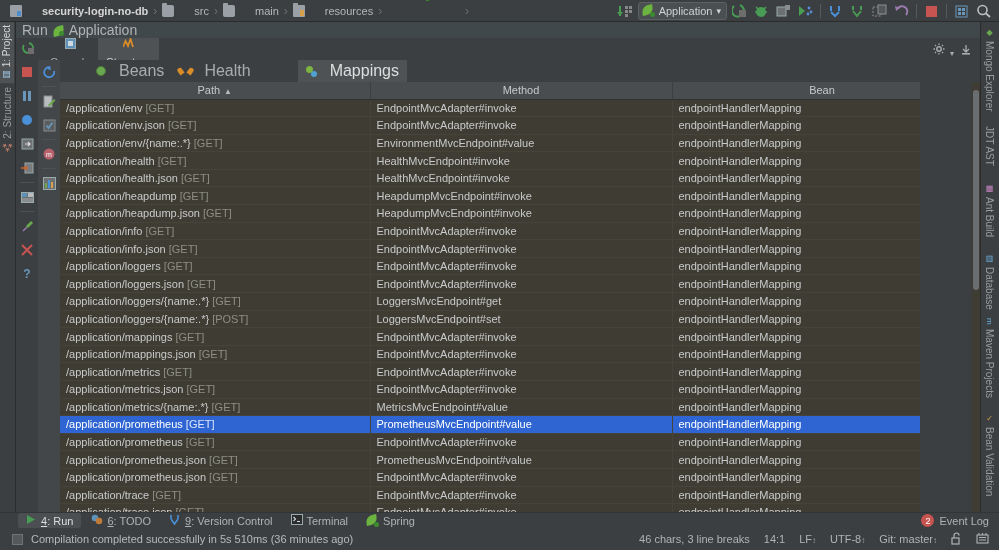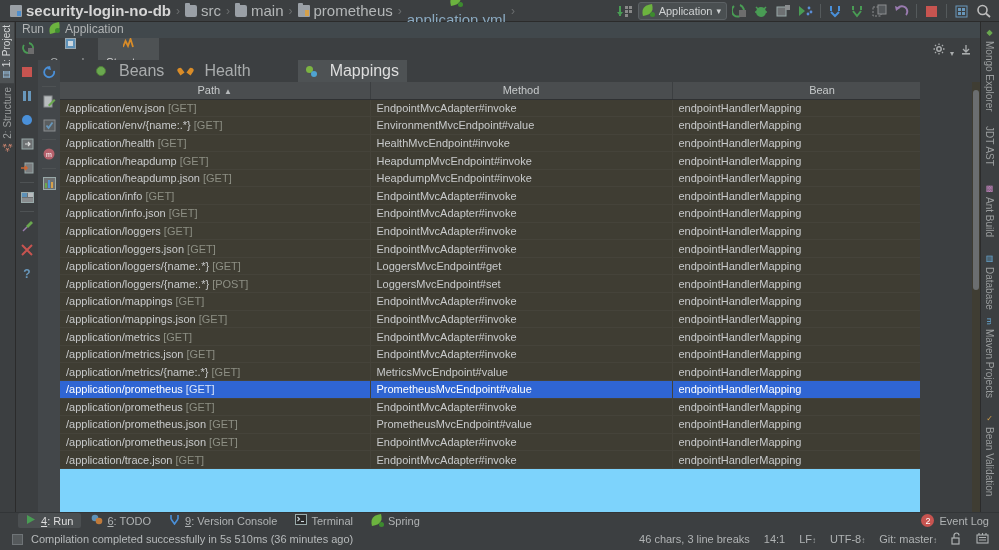--- a/index.html
+++ b/index.html
@@ -12,21 +12,21 @@
   }
   #app { position: relative; width: 999px; height: 550px; background: #3c3f41; }
 
   
   .topbar {
     position: absolute; left:0; top:0; width:999px; height:22px;
     background:#3c3f41; display:flex; align-items:center;
     border-bottom:1px solid #2b2b2b;
   }
   .crumbs { display:flex; align-items:center; padding-left:6px; gap:0px; }
-  .crumb { display:flex; align-items:center; gap:4px; font-size:15px; color:#b4b7b8; padding:0 4px; }
+  .crumb { display:flex; align-items:center; gap:20px; font-size:11px; color:#b4b7b8; padding:0 4px; }
   .crumb.proj { font-weight:bold; color:#d6d6d6; }
   .crumb.file { color:#8aa9c0;flex-direction:column; }
   .crumb-sep { color:#6a6d6e; font-size:12px; padding:0 1px; }
   .ic { display:inline-block; width:12px; height:12px; position:relative; }
   .ic-folder { background:#9aa0a6; border-radius:1px 2px 2px 2px; }
   .ic-folder:before { content:""; position:absolute; left:0; top:-2px; width:5px; height:3px; background:#9aa0a6; border-radius:1px 1px 0 0; }
   .ic-module { background:#9aa0a6; border-radius:1px; }
   .ic-module:after { content:""; position:absolute; right:1px; bottom:1px; width:4px; height:5px; background:#4f8ecc; }
   .ic-res { background:#9aa0a6; border-radius:1px; }
   .ic-res:before { content:""; position:absolute; left:0; top:-2px; width:5px; height:3px; background:#9aa0a6; border-radius:1px 1px 0 0; }
@@ -62,22 +62,22 @@
   }
   .rtab {
     position:absolute; right:0px; writing-mode:vertical-rl;
     font-size:10px; color:#9a9d9e; white-space:nowrap; padding:4px 4px;
     display:flex; align-items:center; gap:4px;
   }
 
   
   .runpanel { position:absolute; left:16px; top:22px; width:964px; height:490px; background:#3c3f41; }
   .run-header {
-    height:16px; display:flex; align-items:flex-start; gap:5px; padding-left:6px;
-    font-size:12px; color:#b0b3b4; background:#41484c;
+    height:16px; display:flex; align-items:center; gap:5px; padding-left:6px;
+    font-size:14px; color:#b0b3b4; background:#41484c;
   }
   .run-header .ic-spring { width:11px; height:11px; }
 
   .tabstrip {
     position:absolute; left:0; top:16px; width:964px; height:22px; background:#3c3f41;
     display:flex; align-items:flex-end;
   }
   .rerun-btn { width:26px; height:22px; display:flex; align-items:center; justify-content:center; }
   .etab {
     display:flex; align-items:center; gap:5px; height:22px; padding:0 8px;
@@ -171,21 +171,21 @@
         <span>src</span>
       </div>
       <span class="crumb-sep">›</span>
       <div class="crumb">
         <span class="ic ic-folder"></span>
         <span>main</span>
       </div>
       <span class="crumb-sep">›</span>
       <div class="crumb">
         <span class="ic ic-res"></span>
-        <span>prometheus</span>
+        <span>resources</span>
       </div>
       <span class="crumb-sep">›</span>
       <div class="crumb file">
         <span class="ic ic-spring">
             <i class="leaf"></i>
             <i class="dot"></i>
           </span>
         <span>application.yml</span>
       </div>
       <span class="crumb-sep">›</span>
@@ -508,31 +508,41 @@
               <th>
                 <span>Method</span>
               </th>
               <th>
                 <span>Bean</span>
               </th>
             </tr>
           </thead>
           <tbody id="tbody">
               <tr>
+                <td><span>/application/env </span><span class="verb">[GET]</span></td>
+                <td>EndpointMvcAdapter#invoke</td>
+                <td>endpointHandlerMapping</td>
+              </tr>
+              <tr>
                 <td><span>/application/env.json </span><span class="verb">[GET]</span></td>
                 <td>EndpointMvcAdapter#invoke</td>
                 <td>endpointHandlerMapping</td>
               </tr>
               <tr>
                 <td><span>/application/env/{name:.*} </span><span class="verb">[GET]</span></td>
                 <td>EnvironmentMvcEndpoint#value</td>
                 <td>endpointHandlerMapping</td>
               </tr>
               <tr>
                 <td><span>/application/health </span><span class="verb">[GET]</span></td>
+                <td>HealthMvcEndpoint#invoke</td>
+                <td>endpointHandlerMapping</td>
+              </tr>
+              <tr>
+                <td><span>/application/health.json </span><span class="verb">[GET]</span></td>
                 <td>HealthMvcEndpoint#invoke</td>
                 <td>endpointHandlerMapping</td>
               </tr>
               <tr>
                 <td><span>/application/heapdump </span><span class="verb">[GET]</span></td>
                 <td>HeapdumpMvcEndpoint#invoke</td>
                 <td>endpointHandlerMapping</td>
               </tr>
               <tr>
                 <td><span>/application/heapdump.json </span><span class="verb">[GET]</span></td>
@@ -604,20 +614,25 @@
                 <td>EndpointMvcAdapter#invoke</td>
                 <td>endpointHandlerMapping</td>
               </tr>
               <tr>
                 <td><span>/application/prometheus.json </span><span class="verb">[GET]</span></td>
                 <td>PrometheusMvcEndpoint#value</td>
                 <td>endpointHandlerMapping</td>
               </tr>
               <tr>
                 <td><span>/application/prometheus.json </span><span class="verb">[GET]</span></td>
+                <td>EndpointMvcAdapter#invoke</td>
+                <td>endpointHandlerMapping</td>
+              </tr>
+              <tr>
+                <td><span>/application/trace </span><span class="verb">[GET]</span></td>
                 <td>EndpointMvcAdapter#invoke</td>
                 <td>endpointHandlerMapping</td>
               </tr>
               <tr>
                 <td><span>/application/trace.json </span><span class="verb">[GET]</span></td>
                 <td>EndpointMvcAdapter#invoke</td>
                 <td>endpointHandlerMapping</td>
               </tr>
             </tbody>
         </table>
@@ -640,21 +655,21 @@
             <circle cx="4" cy="4" r="3.3" fill="#5d91b8"></circle>
             <circle cx="8" cy="7" r="3.3" fill="#c07a3a"></circle>
           </svg></span>
       <span><u>6</u><span>: TODO</span></span>
     </div>
     <div class="btab">
       <span><svg width="12" height="11">
             <path d="M2 1 L2 5 M9 1 L9 5" stroke="#4a90d9" stroke-width="1.6"></path>
             <path d="M2 5 L5.5 10 L9 5" stroke="#4a90d9" stroke-width="1.6" fill="none"></path>
           </svg></span>
-      <span><u>9</u><span>: Version Console</span></span>
+      <span><u>9</u><span>: Version Control</span></span>
     </div>
     <div class="btab">
       <span><svg width="12" height="11">
             <rect x="0.5" y="0.5" width="11" height="10" fill="#2b2b2b" stroke="#9aa"></rect>
             <path d="M2.5 3 L4.5 5 L2.5 7" stroke="#cfd9e0" stroke-width="1.1" fill="none"></path>
             <path d="M6 7.5 L9 7.5" stroke="#cfd9e0" stroke-width="1.1"></path>
           </svg></span>
       <span>Terminal</span>
     </div>
     <div class="btab">

